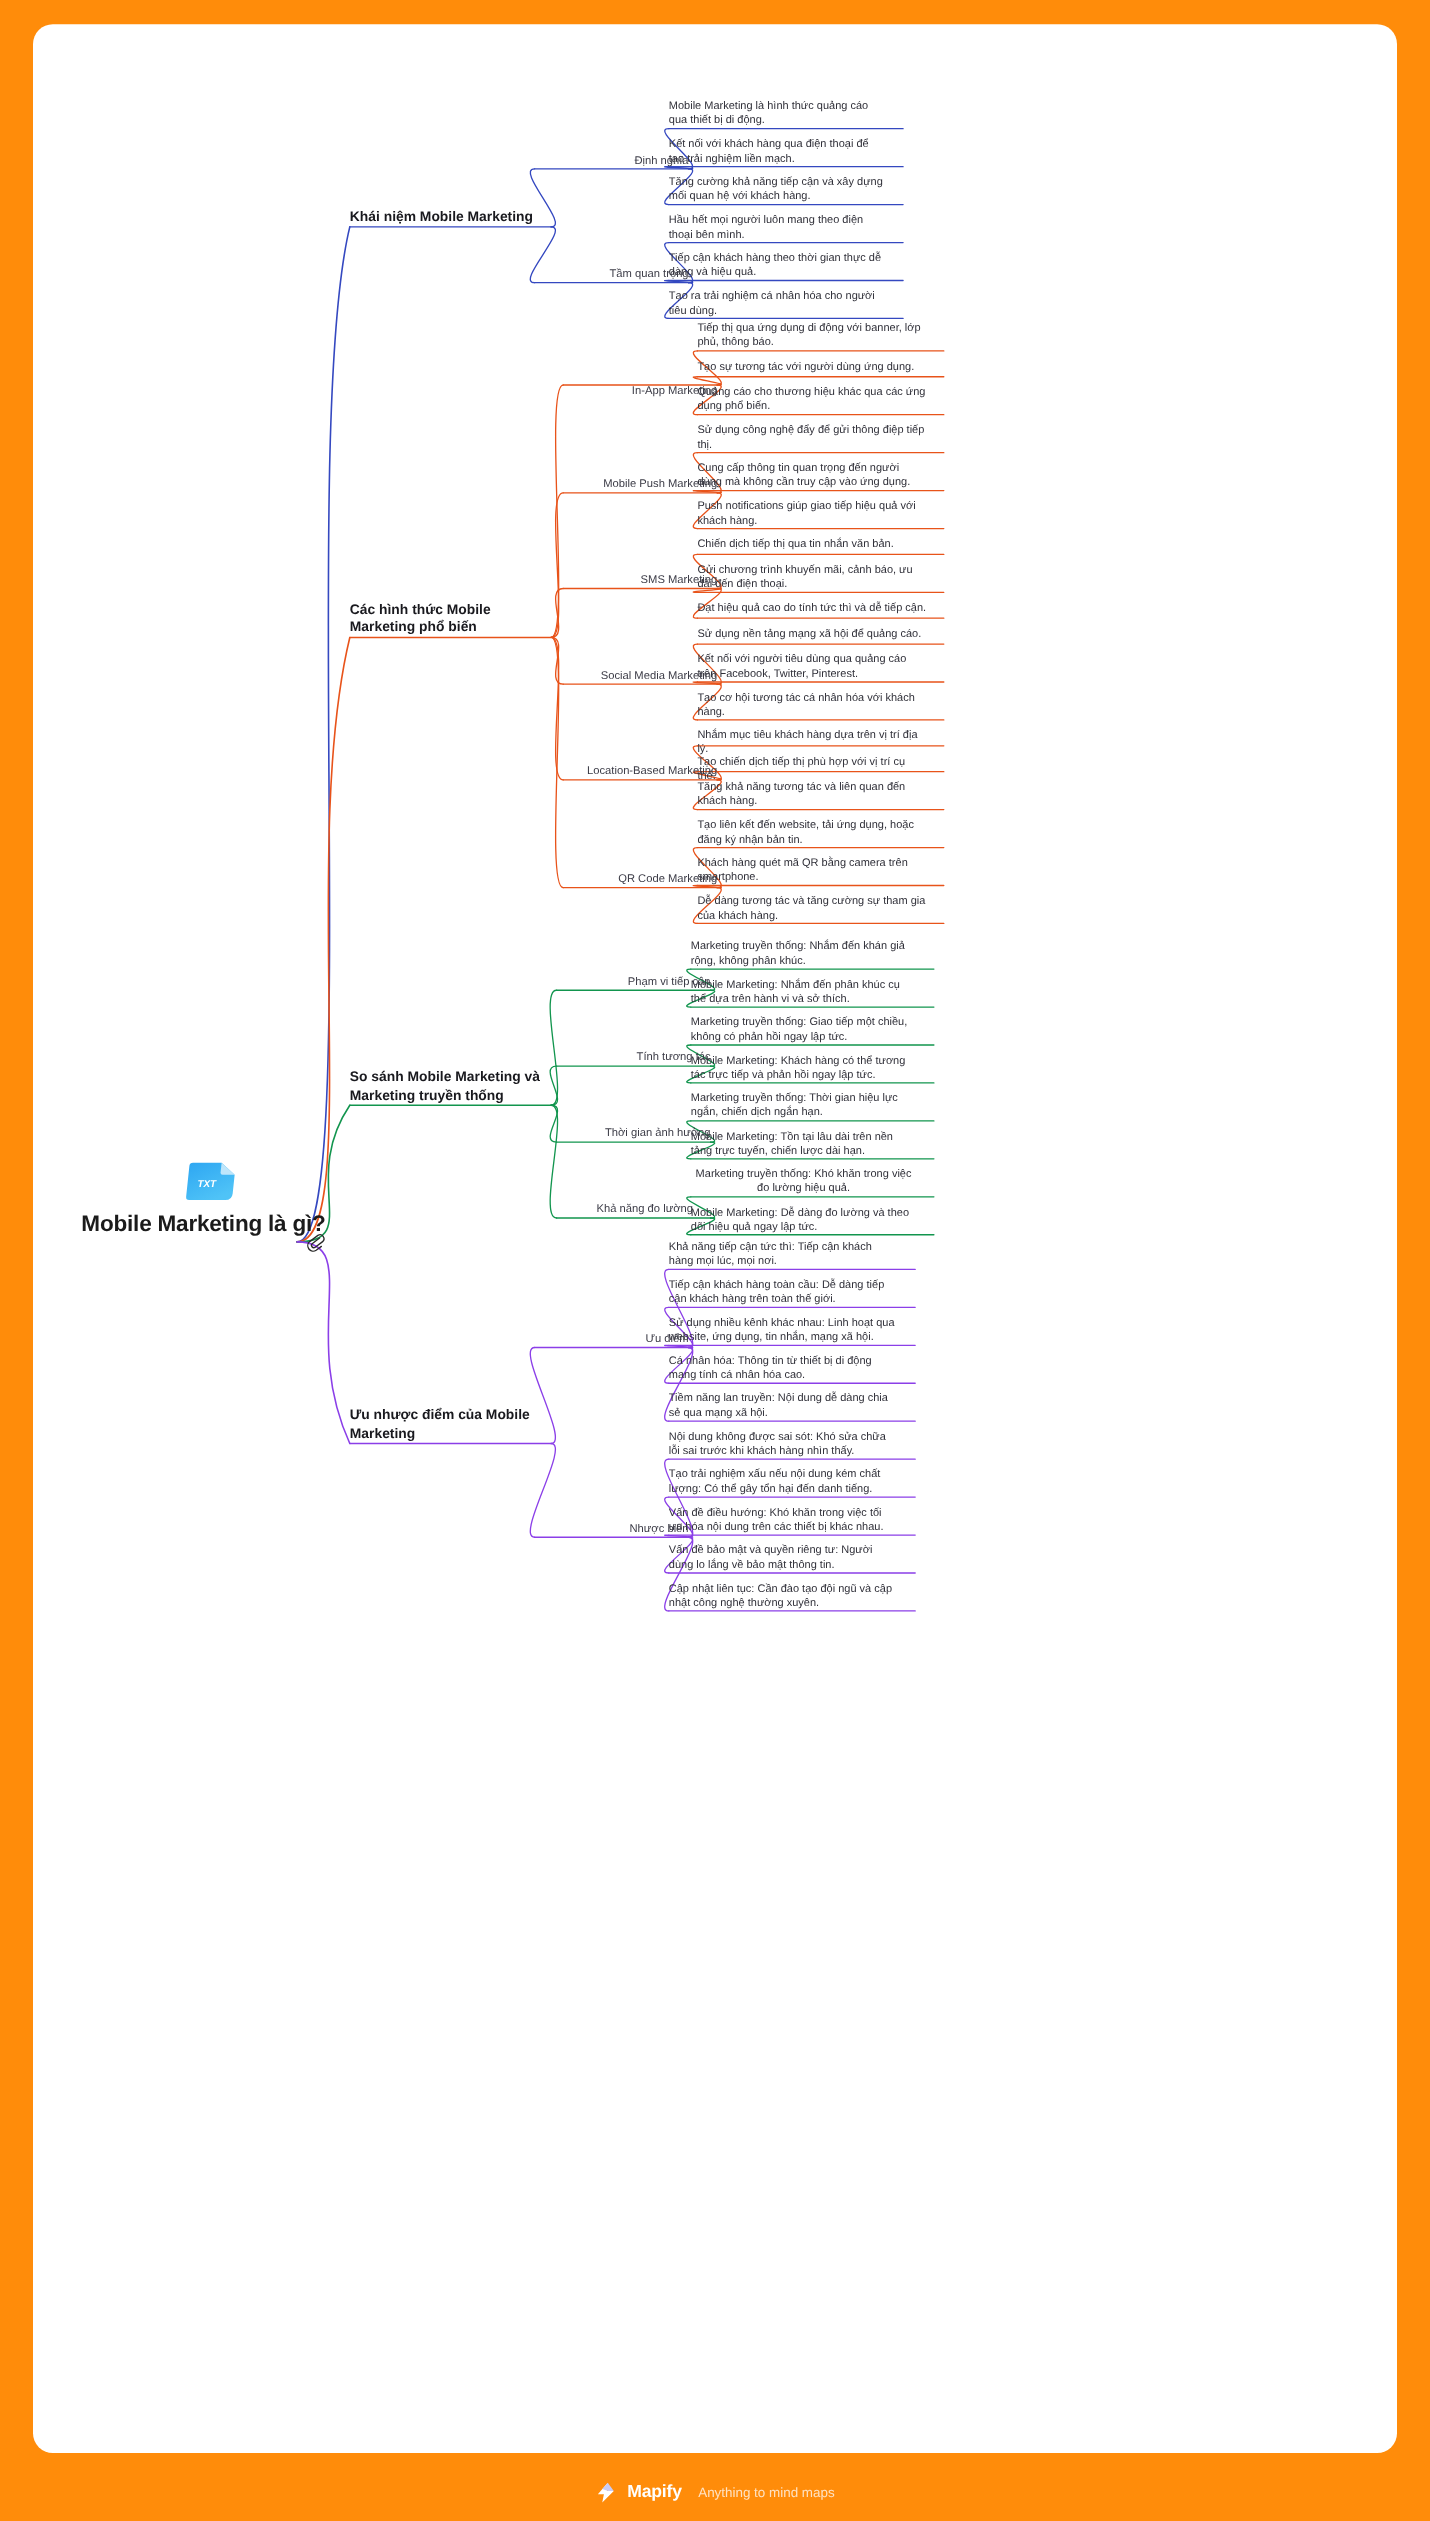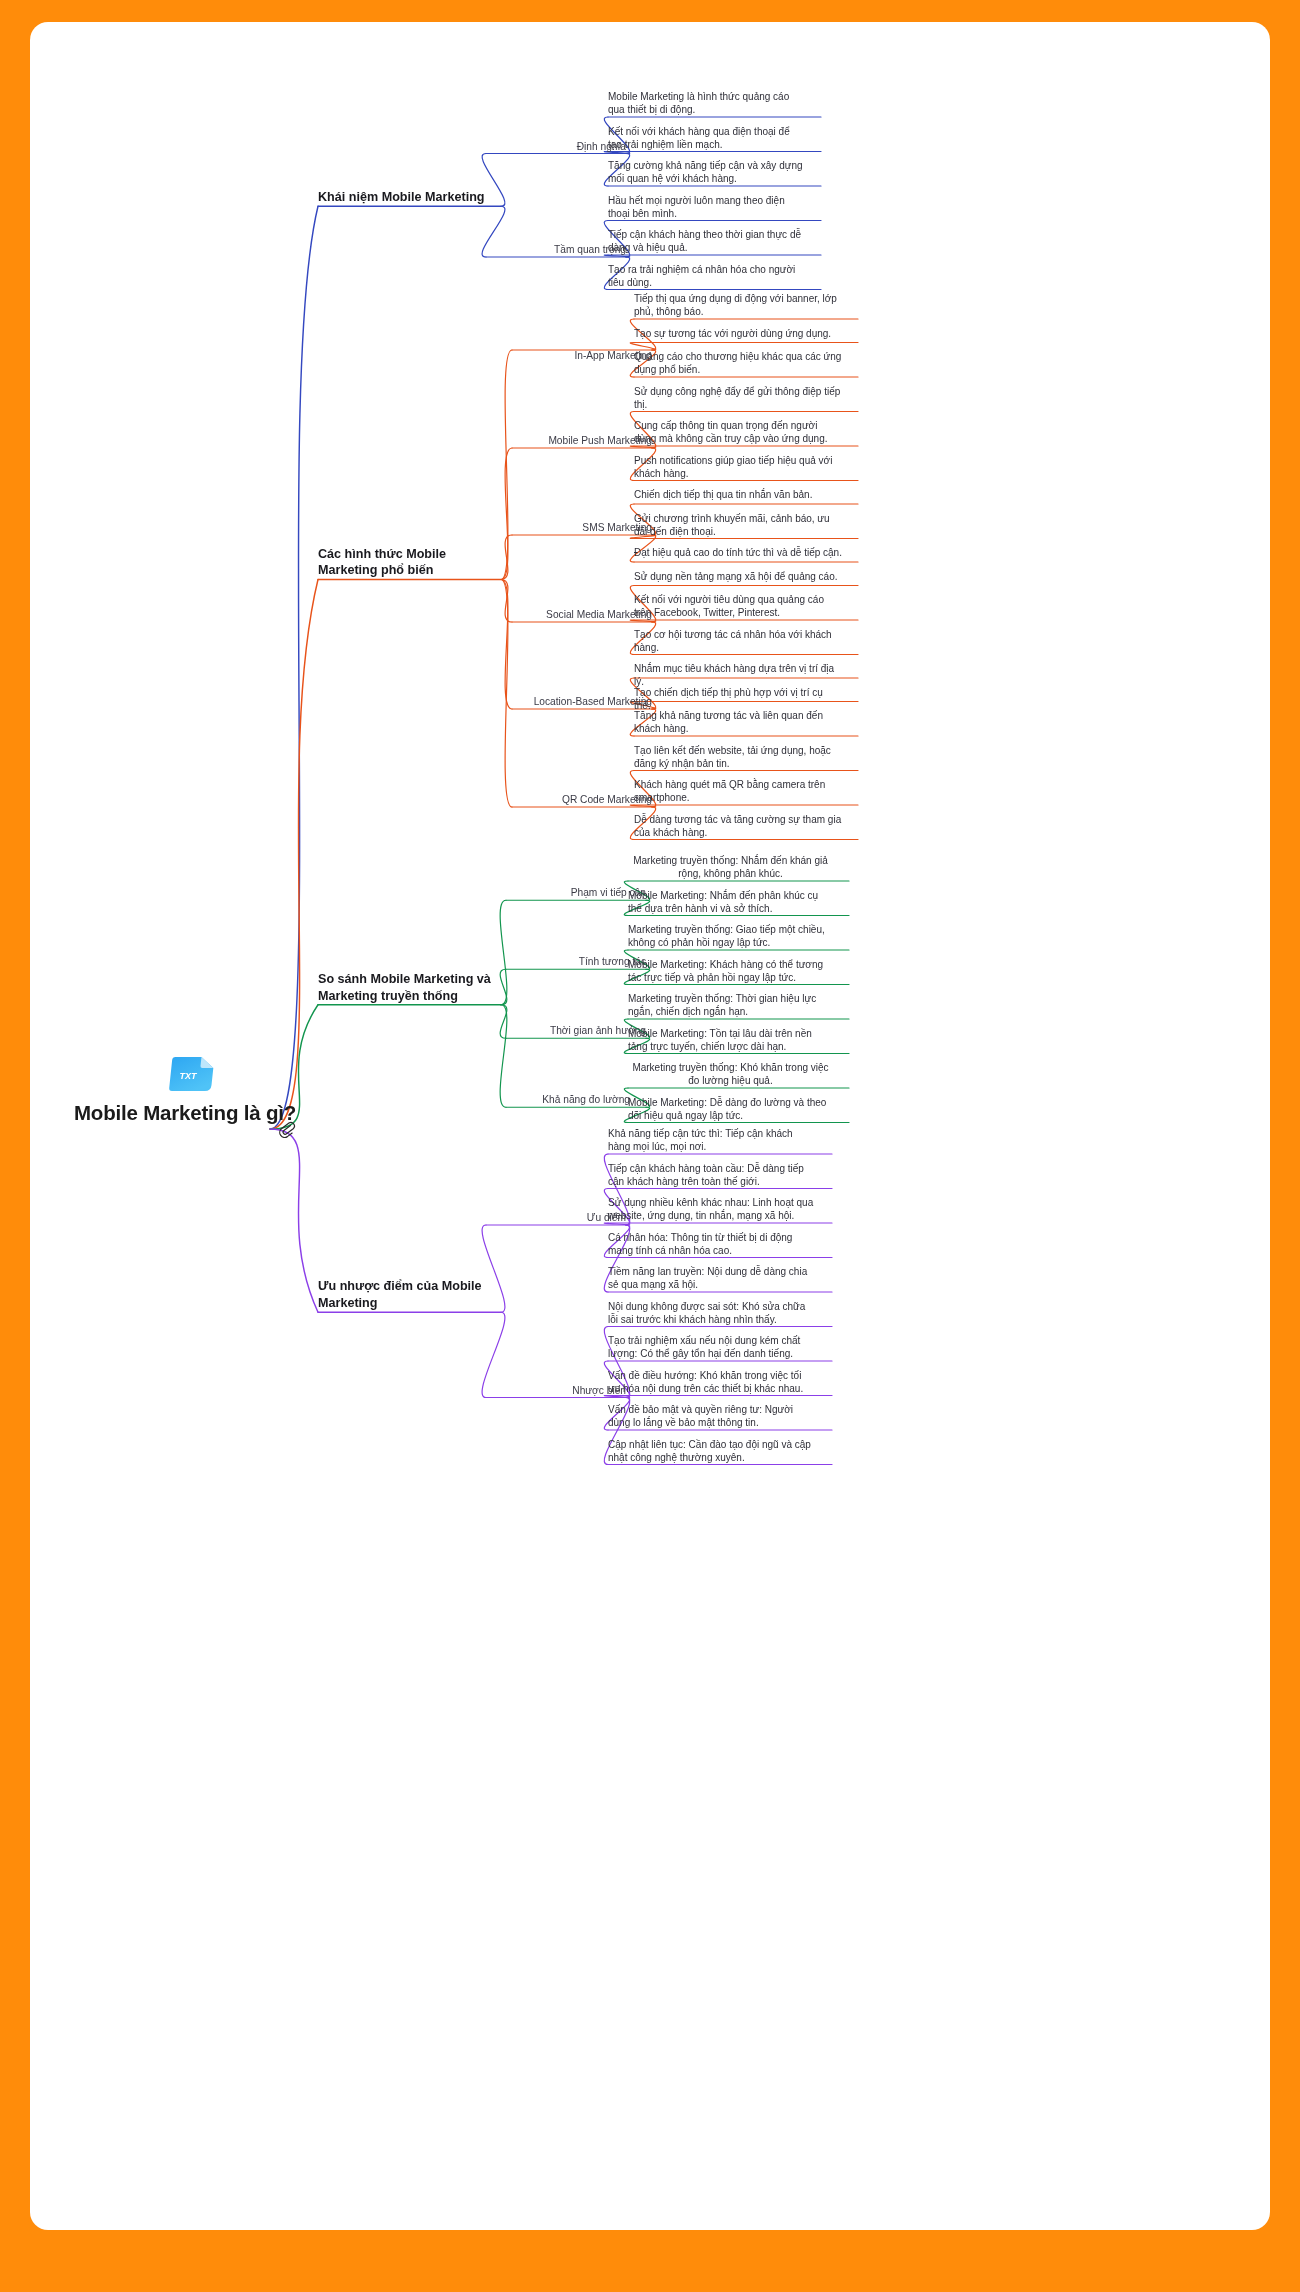--- a/index.html
+++ b/index.html
@@ -278,21 +278,21 @@
         <div class="node sub-label" style="left: 482px; top: 586px; width: 140px; color: rgb(59, 59, 70); text-align: right;">Social Media Marketing</div>
         <div class="node leaf-label" style="left: 604px; top: 640px; width: 208px; color: rgb(47, 47, 56); text-align: left;">Nhắm mục tiêu khách hàng dựa trên vị trí địa lý.</div>
         <div class="node leaf-label" style="left: 604px; top: 663.5px; width: 208px; color: rgb(47, 47, 56); text-align: left;">Tạo chiến dịch tiếp thị phù hợp với vị trí cụ thể.</div>
         <div class="node leaf-label" style="left: 604px; top: 687px; width: 208px; color: rgb(47, 47, 56); text-align: left;">Tăng khả năng tương tác và liên quan đến khách hàng.</div>
         <div class="node sub-label" style="left: 482px; top: 673px; width: 140px; color: rgb(59, 59, 70); text-align: right;">Location-Based Marketing</div>
         <div class="node leaf-label" style="left: 604px; top: 721.5px; width: 208px; color: rgb(47, 47, 56); text-align: left;">Tạo liên kết đến website, tải ứng dụng, hoặc đăng ký nhận bản tin.</div>
         <div class="node leaf-label" style="left: 604px; top: 756px; width: 208px; color: rgb(47, 47, 56); text-align: left;">Khách hàng quét mã QR bằng camera trên smartphone.</div>
         <div class="node leaf-label" style="left: 604px; top: 790.5px; width: 208px; color: rgb(47, 47, 56); text-align: left;">Dễ dàng tương tác và tăng cường sự tham gia của khách hàng.</div>
         <div class="node sub-label" style="left: 482px; top: 771px; width: 140px; color: rgb(59, 59, 70); text-align: right;">QR Code Marketing</div>
         <div class="node main-label" style="left: 288px; top: 523.5px; width: 175px; color: rgb(25, 25, 30); text-align: left;">Các hình thức Mobile Marketing phổ biến</div>
-        <div class="node leaf-label" style="left: 598px; top: 832px; width: 205px; color: rgb(47, 47, 56); text-align: center;">Marketing truyền thống: Nhắm đến khán giả rộng, không phân khúc.</div>
+        <div class="node leaf-label" style="left: 598px; top: 832px; width: 205px; color: rgb(47, 47, 56); text-align: left;">Marketing truyền thống: Nhắm đến khán giả rộng, không phân khúc.</div>
         <div class="node leaf-label" style="left: 598px; top: 866.5px; width: 205px; color: rgb(47, 47, 56); text-align: left;">Mobile Marketing: Nhắm đến phân khúc cụ thể dựa trên hành vi và sở thích.</div>
         <div class="node sub-label" style="left: 476px; top: 864.25px; width: 140px; color: rgb(59, 59, 70); text-align: right;">Phạm vi tiếp cận</div>
         <div class="node leaf-label" style="left: 598px; top: 901px; width: 205px; color: rgb(47, 47, 56); text-align: left;">Marketing truyền thống: Giao tiếp một chiều, không có phản hồi ngay lập tức.</div>
         <div class="node leaf-label" style="left: 598px; top: 935.5px; width: 205px; color: rgb(47, 47, 56); text-align: left;">Mobile Marketing: Khách hàng có thể tương tác trực tiếp và phản hồi ngay lập tức.</div>
         <div class="node sub-label" style="left: 476px; top: 933.25px; width: 140px; color: rgb(59, 59, 70); text-align: right;">Tính tương tác</div>
         <div class="node leaf-label" style="left: 598px; top: 970px; width: 205px; color: rgb(47, 47, 56); text-align: left;">Marketing truyền thống: Thời gian hiệu lực ngắn, chiến dịch ngắn hạn.</div>
         <div class="node leaf-label" style="left: 598px; top: 1004.5px; width: 205px; color: rgb(47, 47, 56); text-align: left;">Mobile Marketing: Tồn tại lâu dài trên nền tảng trực tuyến, chiến lược dài hạn.</div>
         <div class="node sub-label" style="left: 476px; top: 1002.25px; width: 140px; color: rgb(59, 59, 70); text-align: right;">Thời gian ảnh hưởng</div>
         <div class="node leaf-label" style="left: 598px; top: 1039px; width: 205px; color: rgb(47, 47, 56); text-align: center;">Marketing truyền thống: Khó khăn trong việc đo lường hiệu quả.</div>
         <div class="node leaf-label" style="left: 598px; top: 1073.5px; width: 205px; color: rgb(47, 47, 56); text-align: left;">Mobile Marketing: Dễ dàng đo lường và theo dõi hiệu quả ngay lập tức.</div>
@@ -308,13 +308,23 @@
         <div class="node leaf-label" style="left: 578px; top: 1312px; width: 208px; color: rgb(47, 47, 56); text-align: left;">Tạo trải nghiệm xấu nếu nội dung kém chất lượng: Có thể gây tổn hại đến danh tiếng.</div>
         <div class="node leaf-label" style="left: 578px; top: 1346.5px; width: 208px; color: rgb(47, 47, 56); text-align: left;">Vấn đề điều hướng: Khó khăn trong việc tối ưu hóa nội dung trên các thiết bị khác nhau.</div>
         <div class="node leaf-label" style="left: 578px; top: 1381px; width: 208px; color: rgb(47, 47, 56); text-align: left;">Vấn đề bảo mật và quyền riêng tư: Người dùng lo lắng về bảo mật thông tin.</div>
         <div class="node leaf-label" style="left: 578px; top: 1415.5px; width: 208px; color: rgb(47, 47, 56); text-align: left;">Cập nhật liên tục: Cần đào tạo đội ngũ và cập nhật công nghệ thường xuyên.</div>
         <div class="node sub-label" style="left: 456px; top: 1361.5px; width: 140px; color: rgb(59, 59, 70); text-align: right;">Nhược biến</div>
         <div class="node main-label" style="left: 288px; top: 1256.25px; width: 175px; color: rgb(25, 25, 30); text-align: left;">Ưu nhược điểm của Mobile Marketing</div>
       </div>
 
   </div>
 
+  <div id="footer">
+    <span id="bolt-icon">
+      <svg viewBox="0 0 20 20" width="20" height="20">
+        <path d="M11.5 1 L2.5 11.5 L8 11.5 L6.5 19 L17 8.5 L11 8.5 Z" fill="#ffffff"></path>
+        <path d="M11.5 1 L6.6 6.7 L11.8 8.5 L17 8.5 Z" fill="#C9CBF5"></path>
+      </svg>
+    </span>
+    <span id="footer-brand">Mapify</span>
+    <span id="footer-tagline">Anything to mind maps</span>
+  </div>
 </div>
 
 </body></html>

